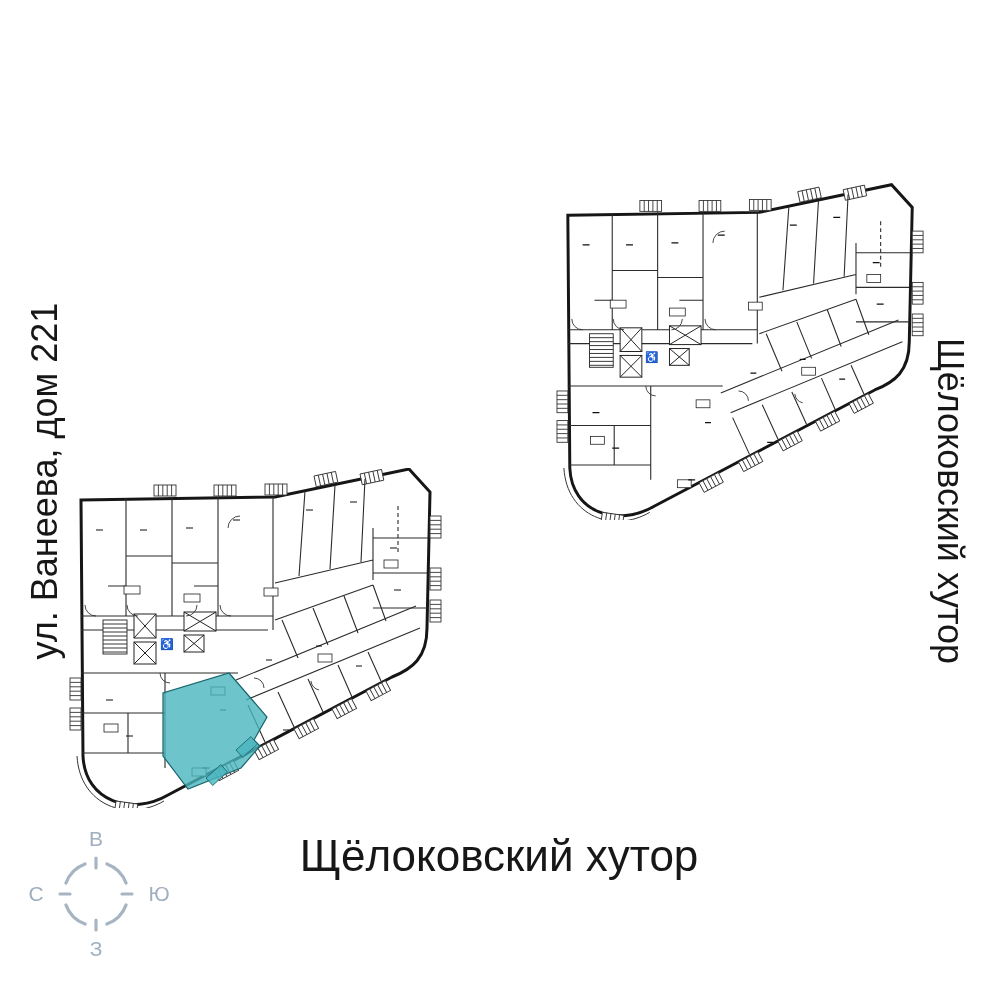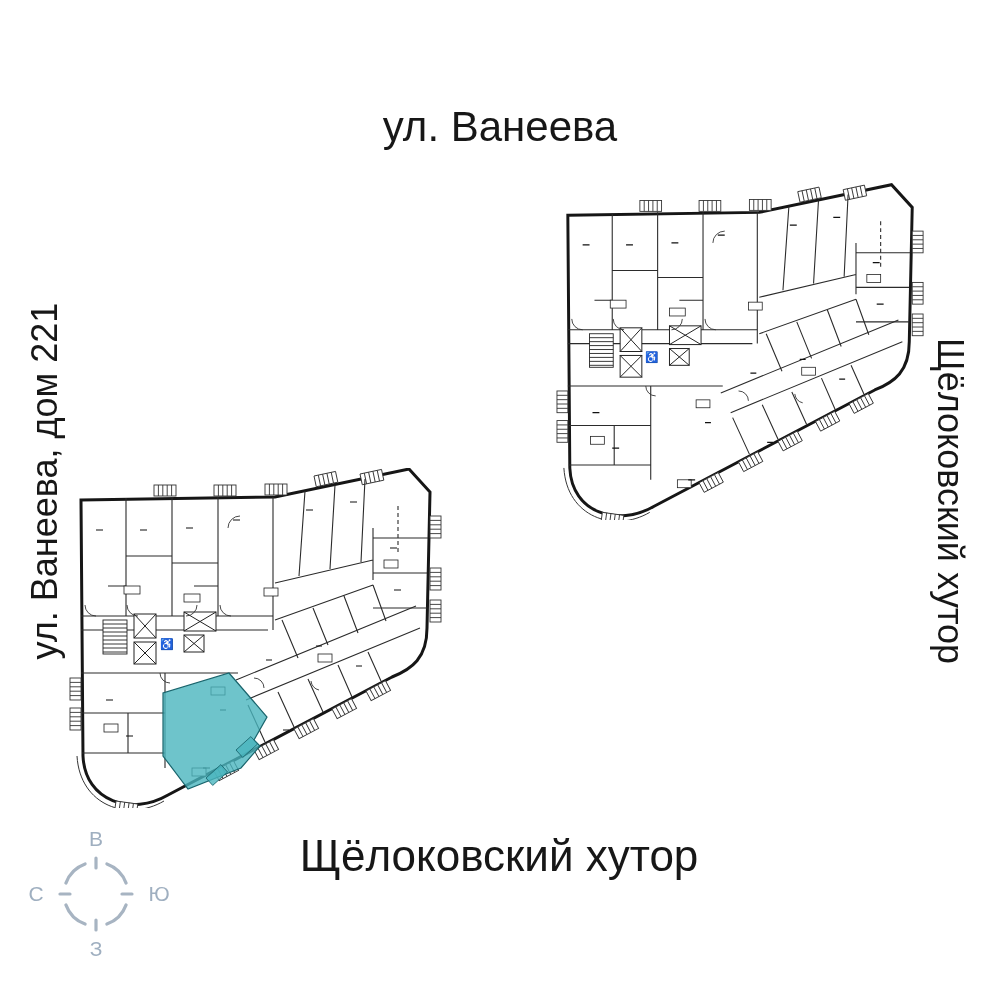--- a/index.html
+++ b/index.html
@@ -112,21 +112,20 @@
           <rect x="316" y="92" width="14" height="8"></rect>
           <rect x="196" y="120" width="14" height="8"></rect>
           <rect x="124" y="300" width="14" height="8"></rect>
         </g>
 
         <path d="M28,62 h7 M72,62 h7 M118,60 h7 M165,52 h7 M238,42 h7 M282,34 h7 M322,80 h7 M326,122 h7 M38,232 h7 M58,268 h7 M198,192 h6 M248,178 h6 M152,242 h6 M288,198 h6 M135,300 h7 M215,262 h6" stroke="#111" stroke-width="1.2" fill="none"></path>
       </g>
     </defs>
   </svg>
 
-  <div class="street-label lbl-top">ул. Ванеева</div>
 
   <div class="street-label lbl-left">ул. Ванеева, дом 221</div>
 
   <div class="street-label lbl-right">Щёлоковский хутор</div>
 
   <div class="street-label lbl-bottom">Щёлоковский хутор</div>
 
   <svg class="plan-svg plan-upper" width="375" height="337" viewBox="0 0 380 340">
     <use href="#plan"></use>
   </svg>

